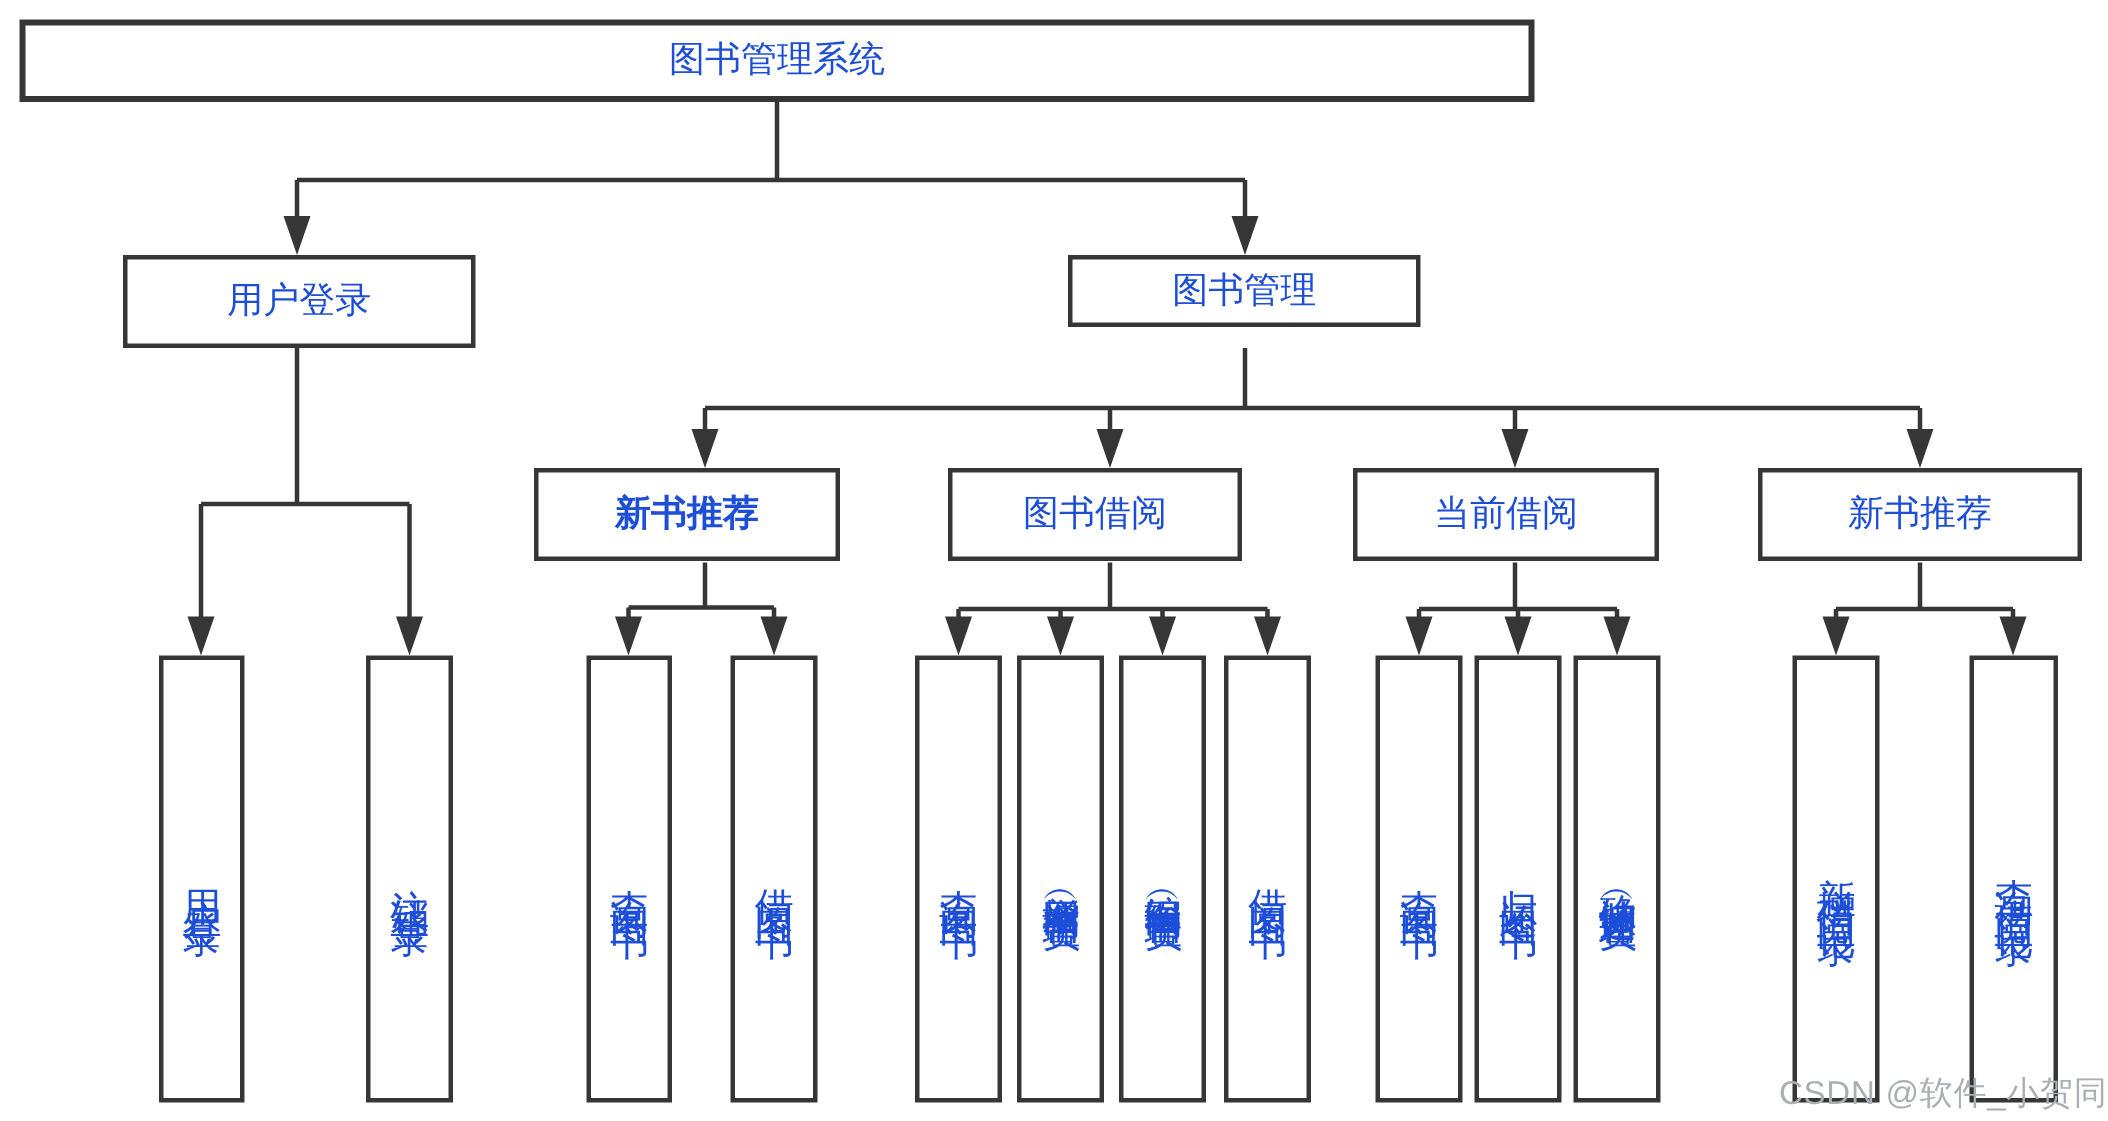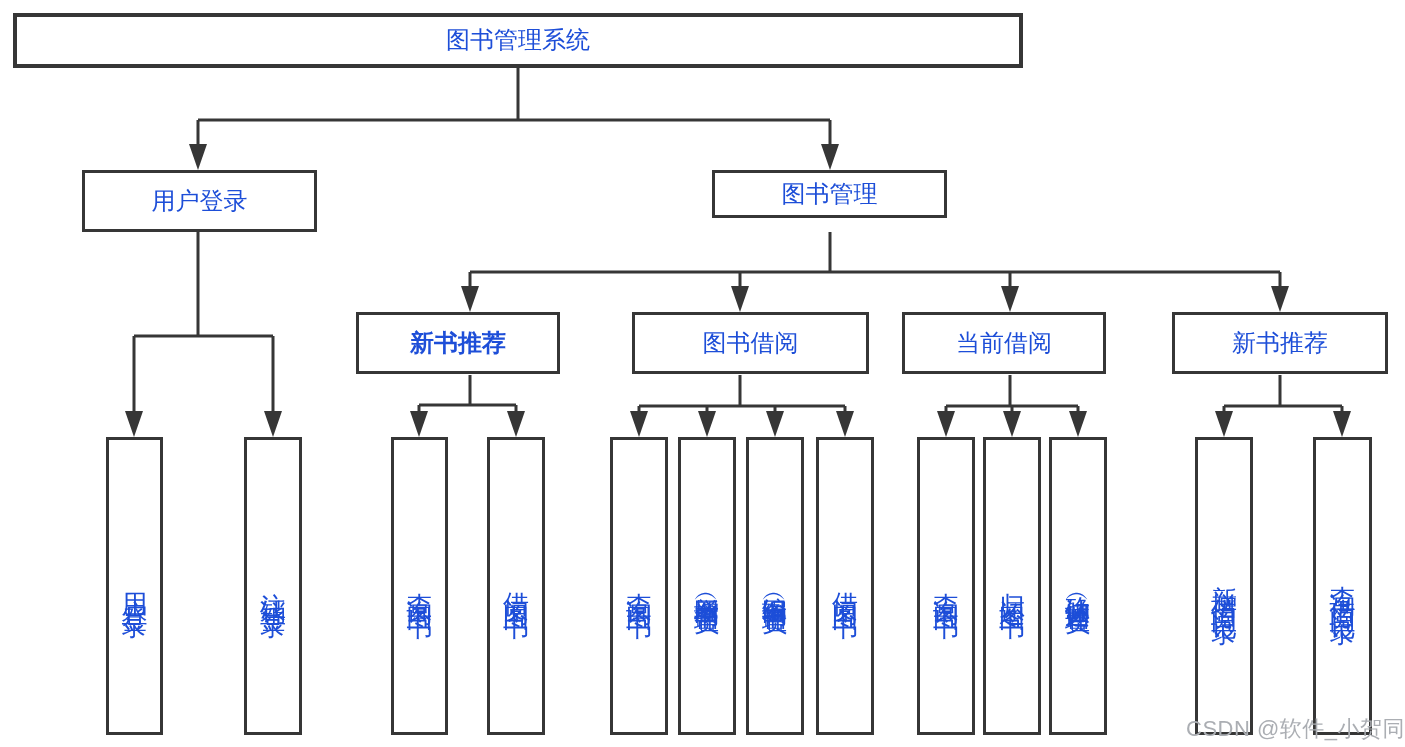--- a/index.html
+++ b/index.html
@@ -67,21 +67,21 @@
       <polygon points="1333,411 1351,411 1342,437"></polygon>
     </g>
   </svg>
 
   <div class="node root h" style="left:13px; top:13px; width:1010px; height:55px;">图书管理系统</div>
 
   <div class="node h" style="left:82px; top:170px; width:235px; height:62px;">用户登录</div>
   <div class="node h" style="left:712px; top:170px; width:235px; height:48px;text-align:center;">图书管理</div>
 
   <div class="node h" style="left:356px; top:312px; width:204px; height:62px;font-weight:bold;">新书推荐</div>
-  <div class="node h" style="left:632px; top:312px; width:237px; height:62px;text-align:center;">图书借阅</div>
+  <div class="node h" style="left:632px; top:312px; width:196px; height:62px;text-align:center;">图书借阅</div>
   <div class="node h" style="left:902px; top:312px; width:204px; height:62px;">当前借阅</div>
   <div class="node h" style="left:1172px; top:312px; width:216px; height:62px;">新书推荐</div>
 
   <div class="node v" style="left:106px; top:437px; width:57px; height:298px;">用户登录</div>
   <div class="node v" style="left:244px; top:437px; width:58px; height:298px;">注销登录</div>
 
   <div class="node v" style="left:391px; top:437px; width:57px; height:298px;">查询图书</div>
   <div class="node v" style="left:487px; top:437px; width:58px; height:298px;">借阅图书</div>
 
   <div class="node v" style="left:610px; top:437px; width:58px; height:298px;">查询图书</div>

